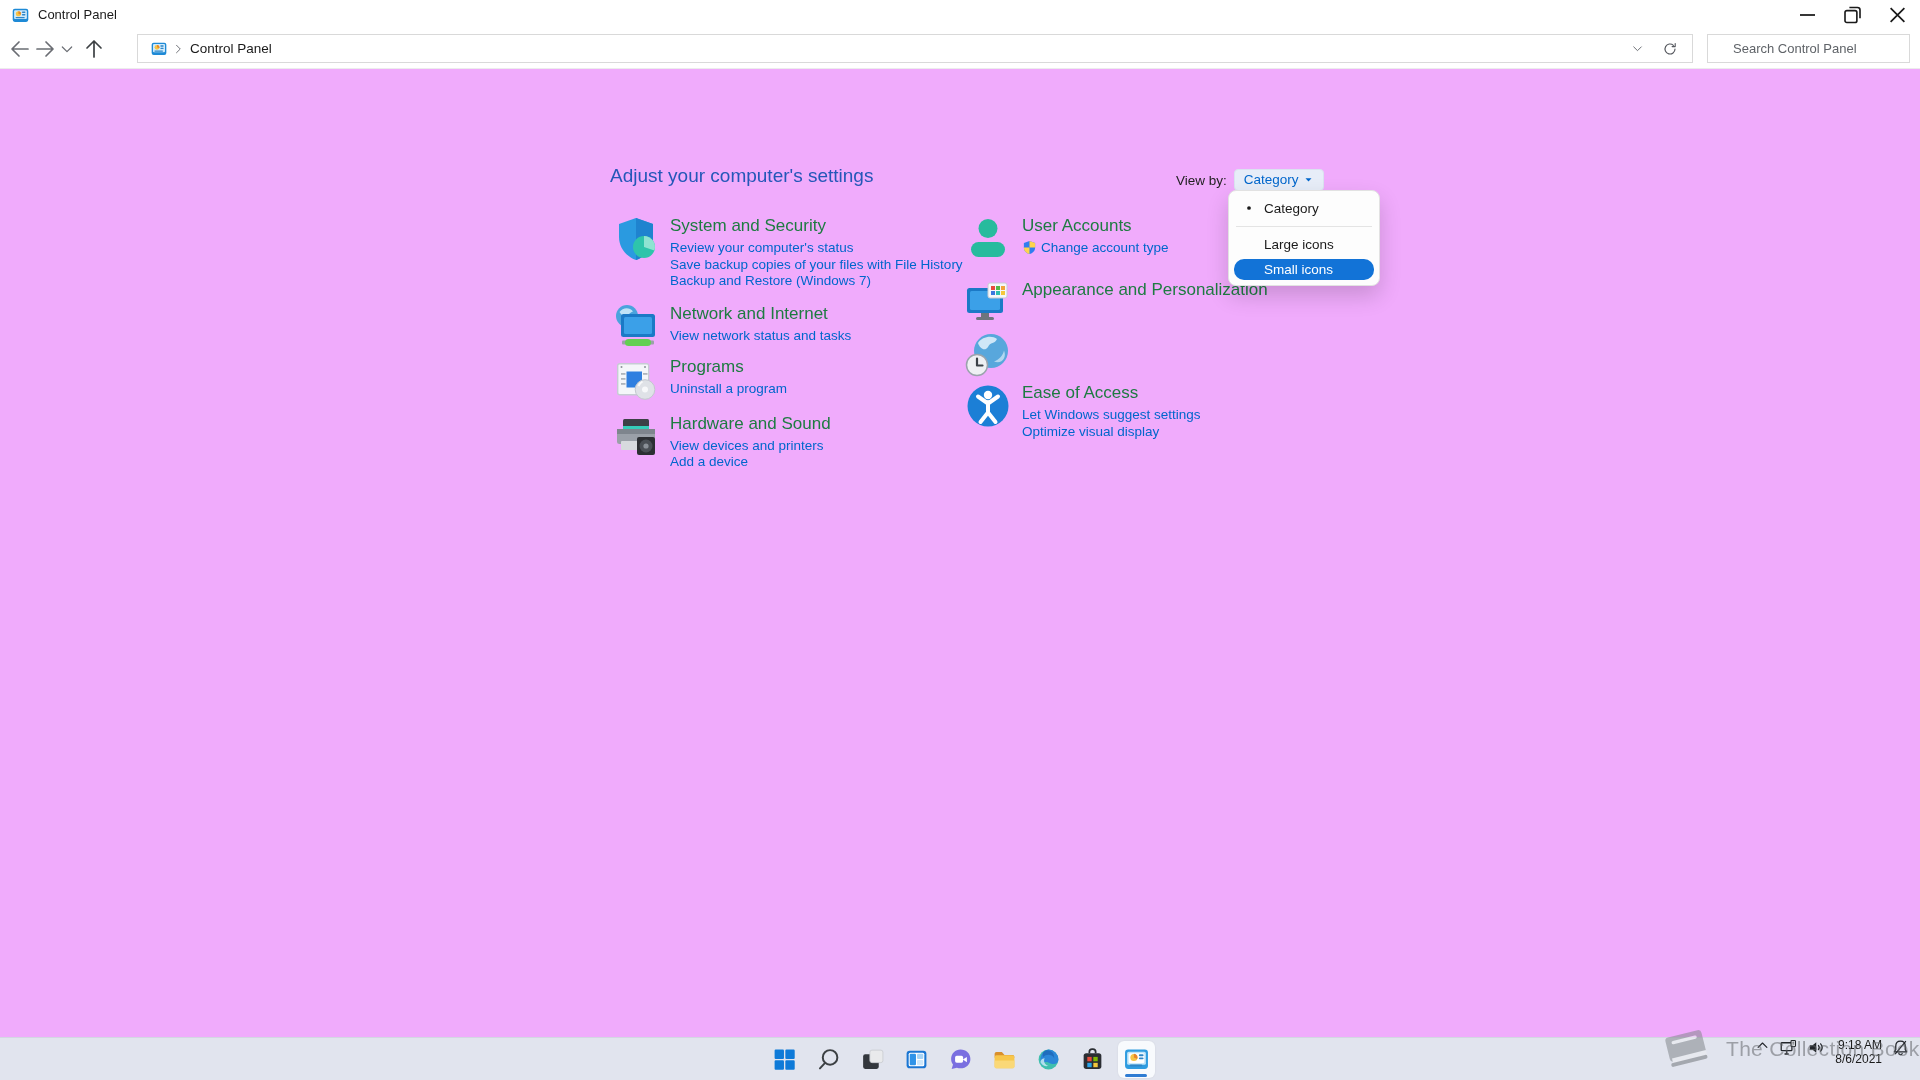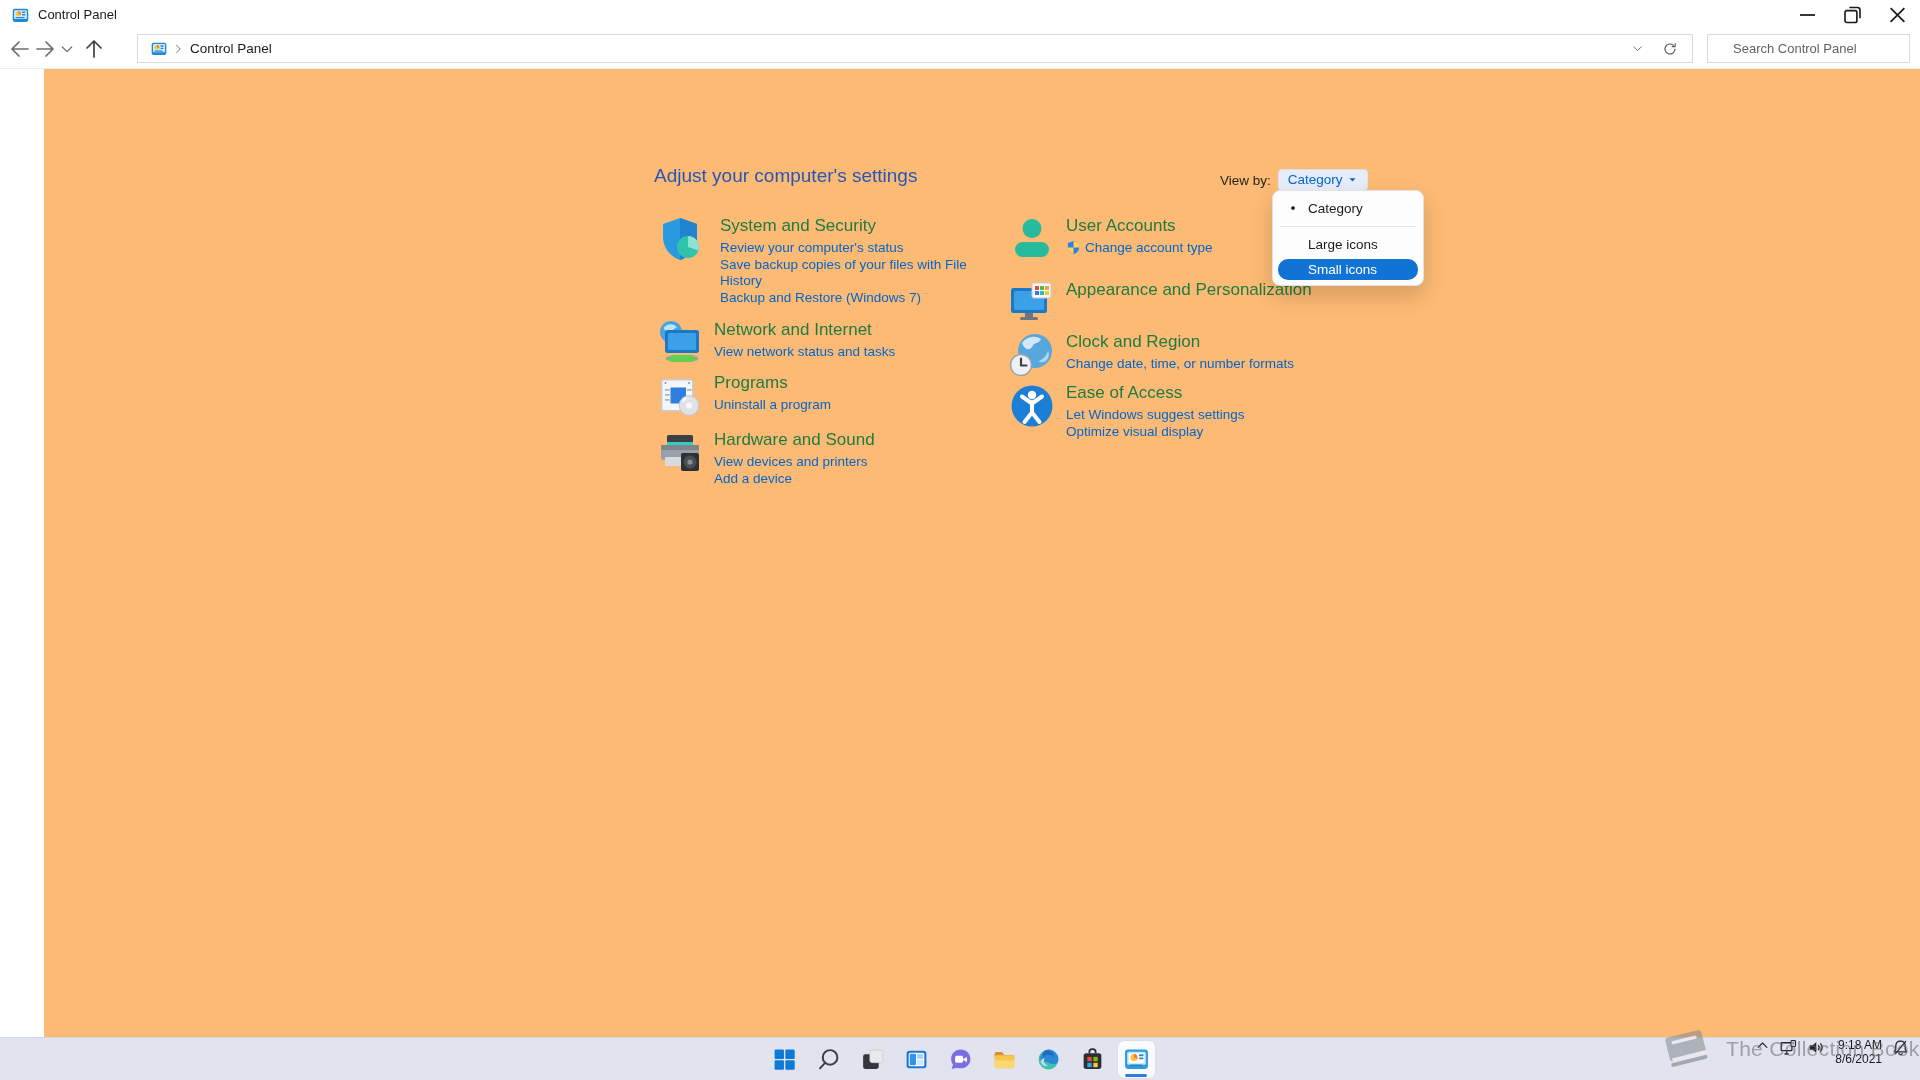--- a/index.html
+++ b/index.html
@@ -26,39 +26,39 @@
   .addressbar .spacer{flex:1;}
   .addr-right{display:flex;align-items:center;gap:18px;margin-right:14px;}
   .searchbox{position:absolute;left:1707px;top:4px;width:203px;height:29px;border:1px solid #d9d9d9;background:#fff;
              display:flex;align-items:center;box-sizing:border-box;padding-left:12px;}
   .searchbox input{border:none;outline:none;flex:1;margin-left:11px;font-size:13px;color:#444;
                    font-family:"Liberation Sans",sans-serif;background:transparent;}
   .searchbox input::placeholder{color:#5f6368;opacity:1;}
   .searchbox .mag{margin-right:10px;width:15px;height:15px;}
 
   
-  .content{position:absolute;top:69px;left:0;right:0;bottom:42px;background:#fdba74;margin-left:44px;}
+  .content{position:absolute;top:69px;left:0;right:0;bottom:42px;background:#f0abfc;}
   .page-heading{position:absolute;left:610px;top:96px;font-size:19px;color:#2457b8;}
   .viewby{position:absolute;left:1176px;top:100px;display:flex;align-items:center;font-size:13.5px;color:#1f1f1f;}
   .viewby-btn{margin-left:7px;display:flex;align-items:center;gap:3px;background:#e7edf8;border:1px solid #dae2f0;
               border-radius:4px;padding:2px 8px 3px 9px;color:#0066cc;font-size:13.5px;}
 
   .view-menu{position:absolute;left:1228px;top:121px;width:152px;background:#fdfdfd;border:1px solid #e2e2e2;
              border-radius:8px;box-shadow:0 10px 22px rgba(0,0,0,.16);padding:5px;box-sizing:border-box;z-index:30;}
   .vm-item{position:relative;height:25px;display:flex;align-items:center;font-size:13.5px;color:#1a1a1a;
            padding-left:30px;border-radius:10px;}
   .vm-item .bullet{position:absolute;left:8px;top:5px;width:14px;height:14px;}
   .vm-item.highlight{background:#1273d7;color:#fff;height:21px;margin-top:2px;}
   .vm-sep{height:1px;background:#e4e4e4;margin:5px 2px;}
 
   .col{position:absolute;top:146px;}
   #col-left{left:612px;width:352px;}
   #col-right{left:964px;width:430px;}
   .cat{display:flex;gap:10px;align-items:flex-start;}
-  #col-left .cat:nth-child(1){margin-bottom:13px;gap:16px;}
+  #col-left .cat:nth-child(1){margin-bottom:13px;}
   #col-left .cat:nth-child(2){margin-bottom:5px;}
   #col-left .cat:nth-child(3){margin-bottom:9px;}
   #col-right .cat:nth-child(1){margin-bottom:16px;}
   #col-right .cat:nth-child(2){margin-bottom:4px;}
   #col-right .cat:nth-child(3){margin-bottom:3px;}
   .cat-icon{width:48px;height:48px;flex:0 0 48px;}
   .cat-title{font-size:17px;color:#1e7b41;margin:1px 0 4px 0;}
   .cat-link{font-size:13.5px;color:#0066cc;line-height:16.5px;display:flex;align-items:flex-start;gap:4px;}
   .uac{width:15px;height:15px;display:inline-block;}
 
@@ -364,28 +364,20 @@
       <div class="cat">
     <span class="cat-icon">
           <svg viewBox="0 0 48 48" width="100%" height="100%">
             <circle cx="27" cy="20" r="17" fill="#58a7dc"></circle>
             <path d="M14 12c4-6.5 14-8 19-4-2 5-7 3-9 8-3 4.5-8 2-10-4z" fill="#cfe7f7"></path>
             <path d="M30 30.5c5-2 9-6 10-11 3 7-2 14-10 11z" fill="#cfe7f7" opacity=".75"></path>
             <circle cx="13" cy="34" r="10.5" fill="#eef0f3" stroke="#9aa3ac" stroke-width="1.5"></circle>
             <path d="M13 27.5v7h5.5" stroke="#3c4248" stroke-width="2.2" fill="none" stroke-linecap="round" stroke-linejoin="round"></path>
           </svg>
         </span>
-    <div>
-      <div class="cat-title">Clock and Region</div>
-      <div>
-            <div class="cat-link">
-              <span>Change date, time, or number formats</span>
-            </div>
-          </div>
-    </div>
   </div>
       <div class="cat">
     <span class="cat-icon">
           <svg viewBox="0 0 48 48" width="100%" height="100%">
             <circle cx="24" cy="24" r="20.5" fill="#1c7fd6"></circle>
             <circle cx="24" cy="13" r="4.2" fill="#fff"></circle>
             <path d="M24 21.5L14 14.5M24 21.5l10-7M24 20v10.5M24 30.5L16.5 40M24 30.5L31.5 40" stroke="#fff" stroke-width="4" fill="none" stroke-linecap="round" stroke-linejoin="round"></path>
           </svg>
         </span>
     <div>

